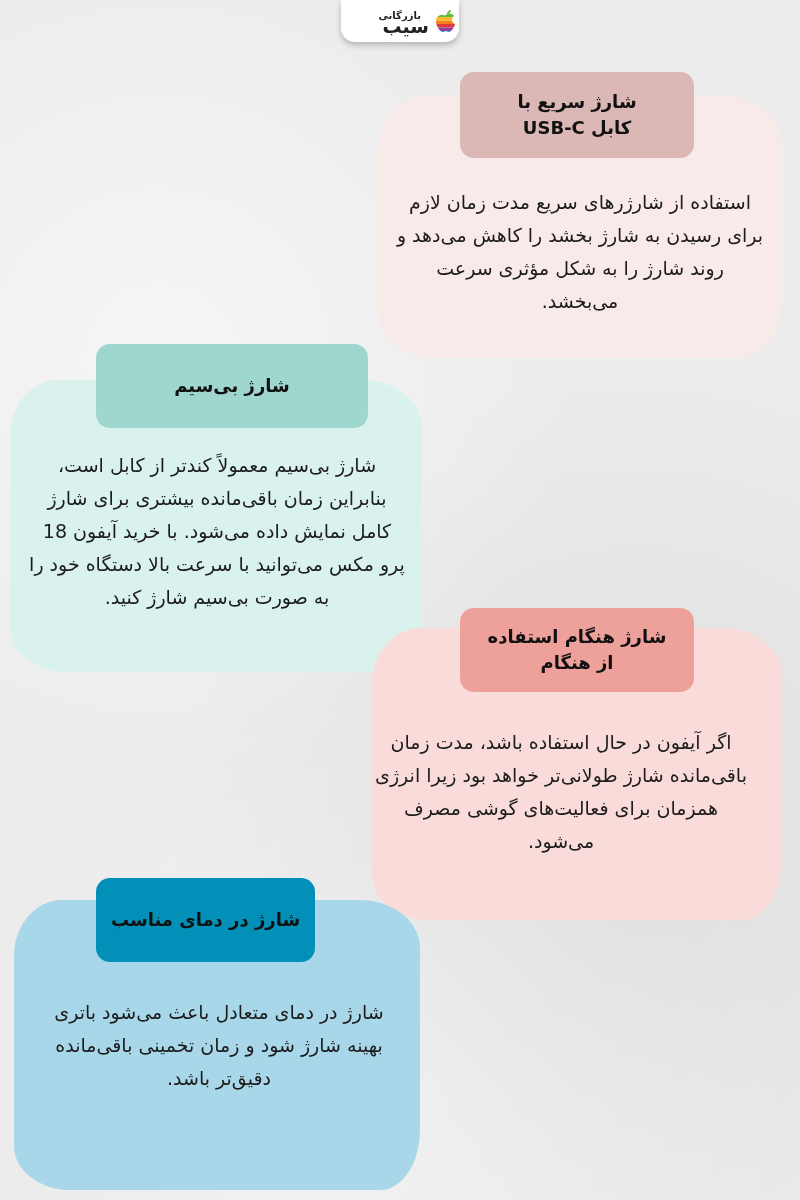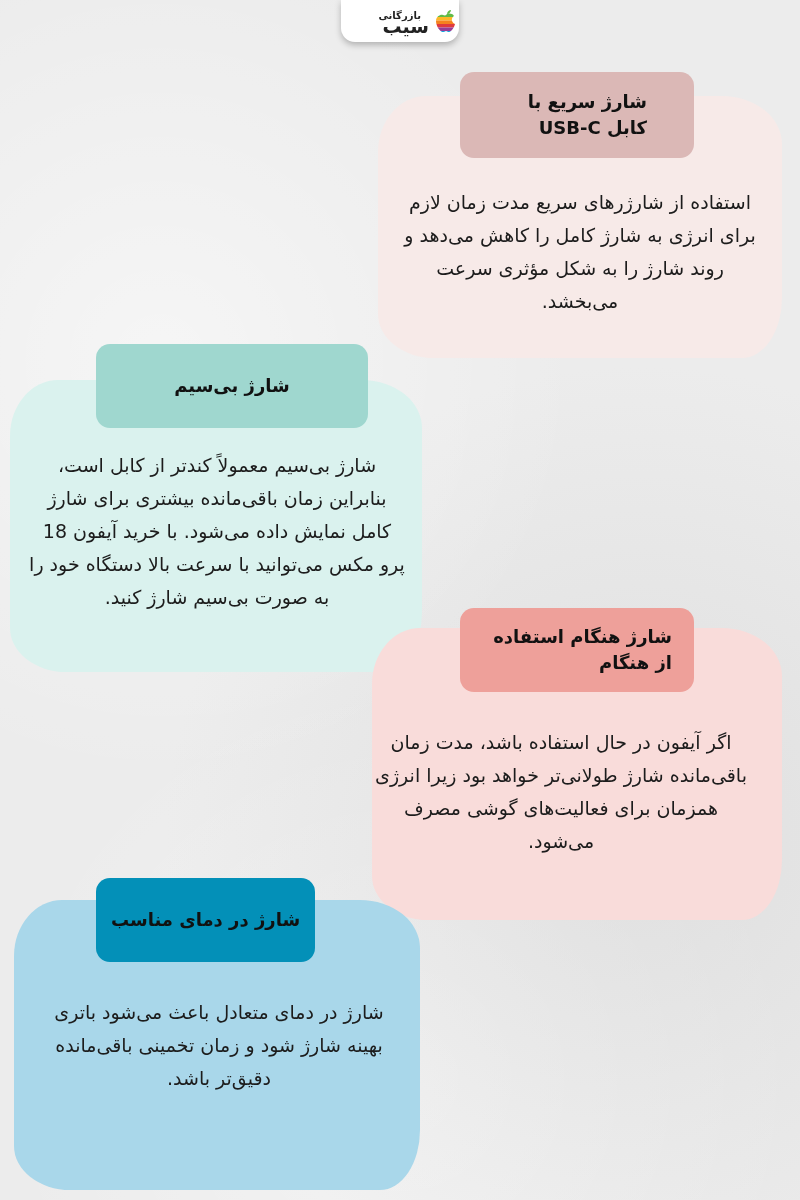--- a/index.html
+++ b/index.html
@@ -23,21 +23,21 @@
   .apple { width:26px; height:26px; }
   .card {
     position:absolute; border-radius:48px 60px 40px 56px / 56px 48px 60px 44px;
   }
   .card-body {
     position:absolute; text-align:center; color:#1c1c1c;
     font-size:19px; line-height:33px;
   }
   .tag {
     position:absolute; border-radius:14px; display:flex; align-items:center; justify-content:center;
-    text-align:right; font-weight:bold; color:#111; font-size:18px; line-height:26px;
+    text-align:center; font-weight:bold; color:#111; font-size:18px; line-height:26px;
   }
 </style>
 </head>
 <body>
 
 <div class="logo-tab">
   <svg class="apple" viewBox="0 0 26 26">
     <defs>
         <clipPath id="ap">
           <path d="M13 7c2-2 6-2 8 1-3 2-3 6 1 8-1 4-4 8-6 8-2 0-2-1-3-1s-1 1-3 1c-3 0-7-6-7-11 0-5 5-7 7-6 1 0 2 1 3 0z"></path>
@@ -56,21 +56,21 @@
   <div class="logo-text">
     <div>بازرگانی</div>
     <div style="font-size:19px;margin-left:12px;">سیب</div>
   </div>
 </div>
 
 <div class="card" style="left:378px; top:96px; width:404px; height:262px; background:#f7eae8;"></div>
 <div class="tag" style="left:460px; top:72px; width:234px; height:86px; background:#dbb8b6;">
   <span style="width:140px; display:block;">شارژ سریع با کابل USB-C</span>
 </div>
-<div class="card-body" style="left:395px; top:186px; width:370px;">استفاده از شارژرهای سریع مدت زمان لازم برای انرژی به شارژ کامل را کاهش می‌دهد و روند شارژ را به شکل مؤثری سرعت می‌بخشد.</div>
+<div class="card-body" style="left:395px; top:186px; width:370px;">استفاده از شارژرهای سریع مدت زمان لازم برای رسیدن به شارژ بخشد را کاهش می‌دهد و روند شارژ را به شکل مؤثری سرعت می‌بخشد.</div>
 
 <div class="card" style="left:10px; top:380px; width:412px; height:292px; background:#daf2ee;"></div>
 <div class="tag" style="left:96px; top:344px; width:272px; height:84px; background:#9fd7cf;">
   <span>شارژ بی‌سیم</span>
 </div>
 <div class="card-body" style="left:28px; top:449px; width:378px;">شارژ بی‌سیم معمولاً کندتر از کابل است، بنابراین زمان باقی‌مانده بیشتری برای شارژ کامل نمایش داده می‌شود. با خرید آیفون 18 پرو مکس می‌توانید با سرعت بالا دستگاه خود را به صورت بی‌سیم شارژ کنید.</div>
 
 <div class="card" style="left:372px; top:628px; width:410px; height:292px; background:#f9dcda;"></div>
 <div class="tag" style="left:460px; top:608px; width:234px; height:84px; background:#eea09a;">
   <span style="width:190px; display:block;">شارژ هنگام استفاده از هنگام</span>

